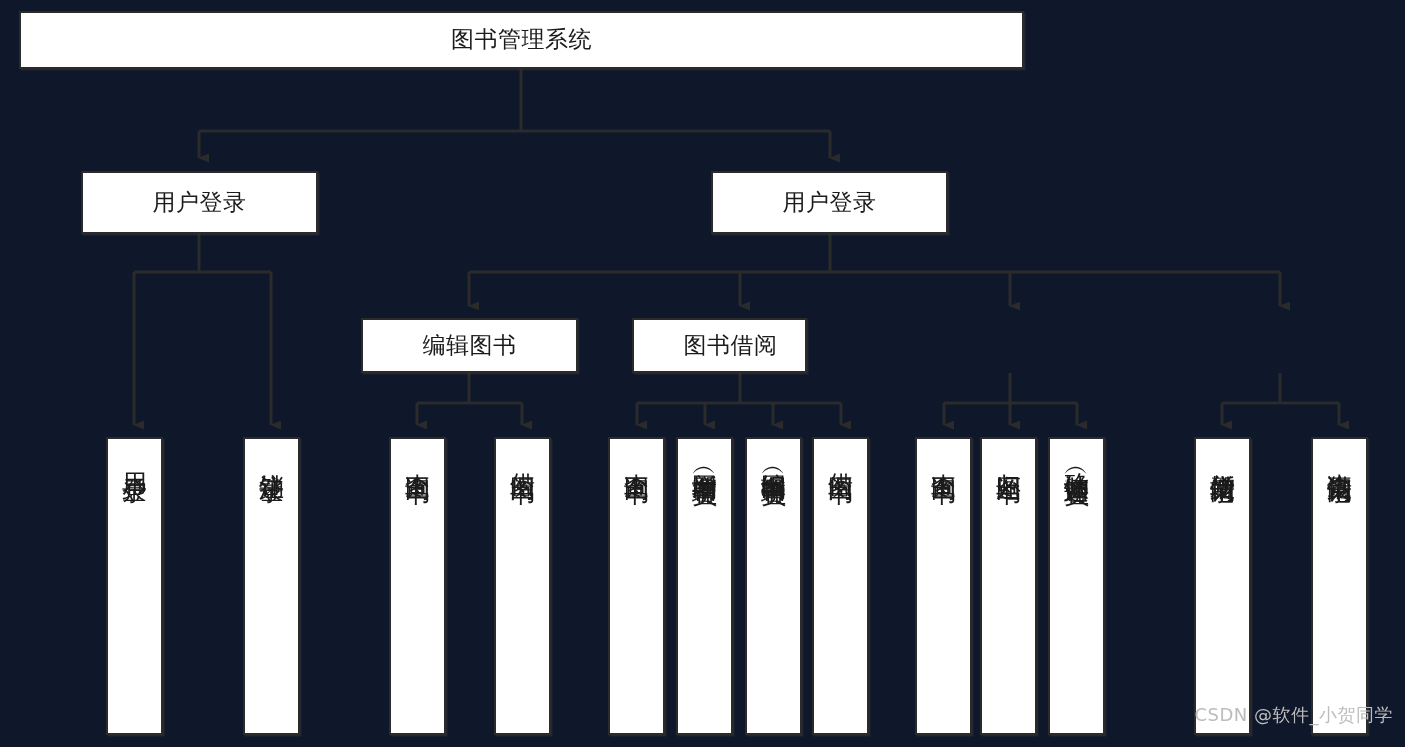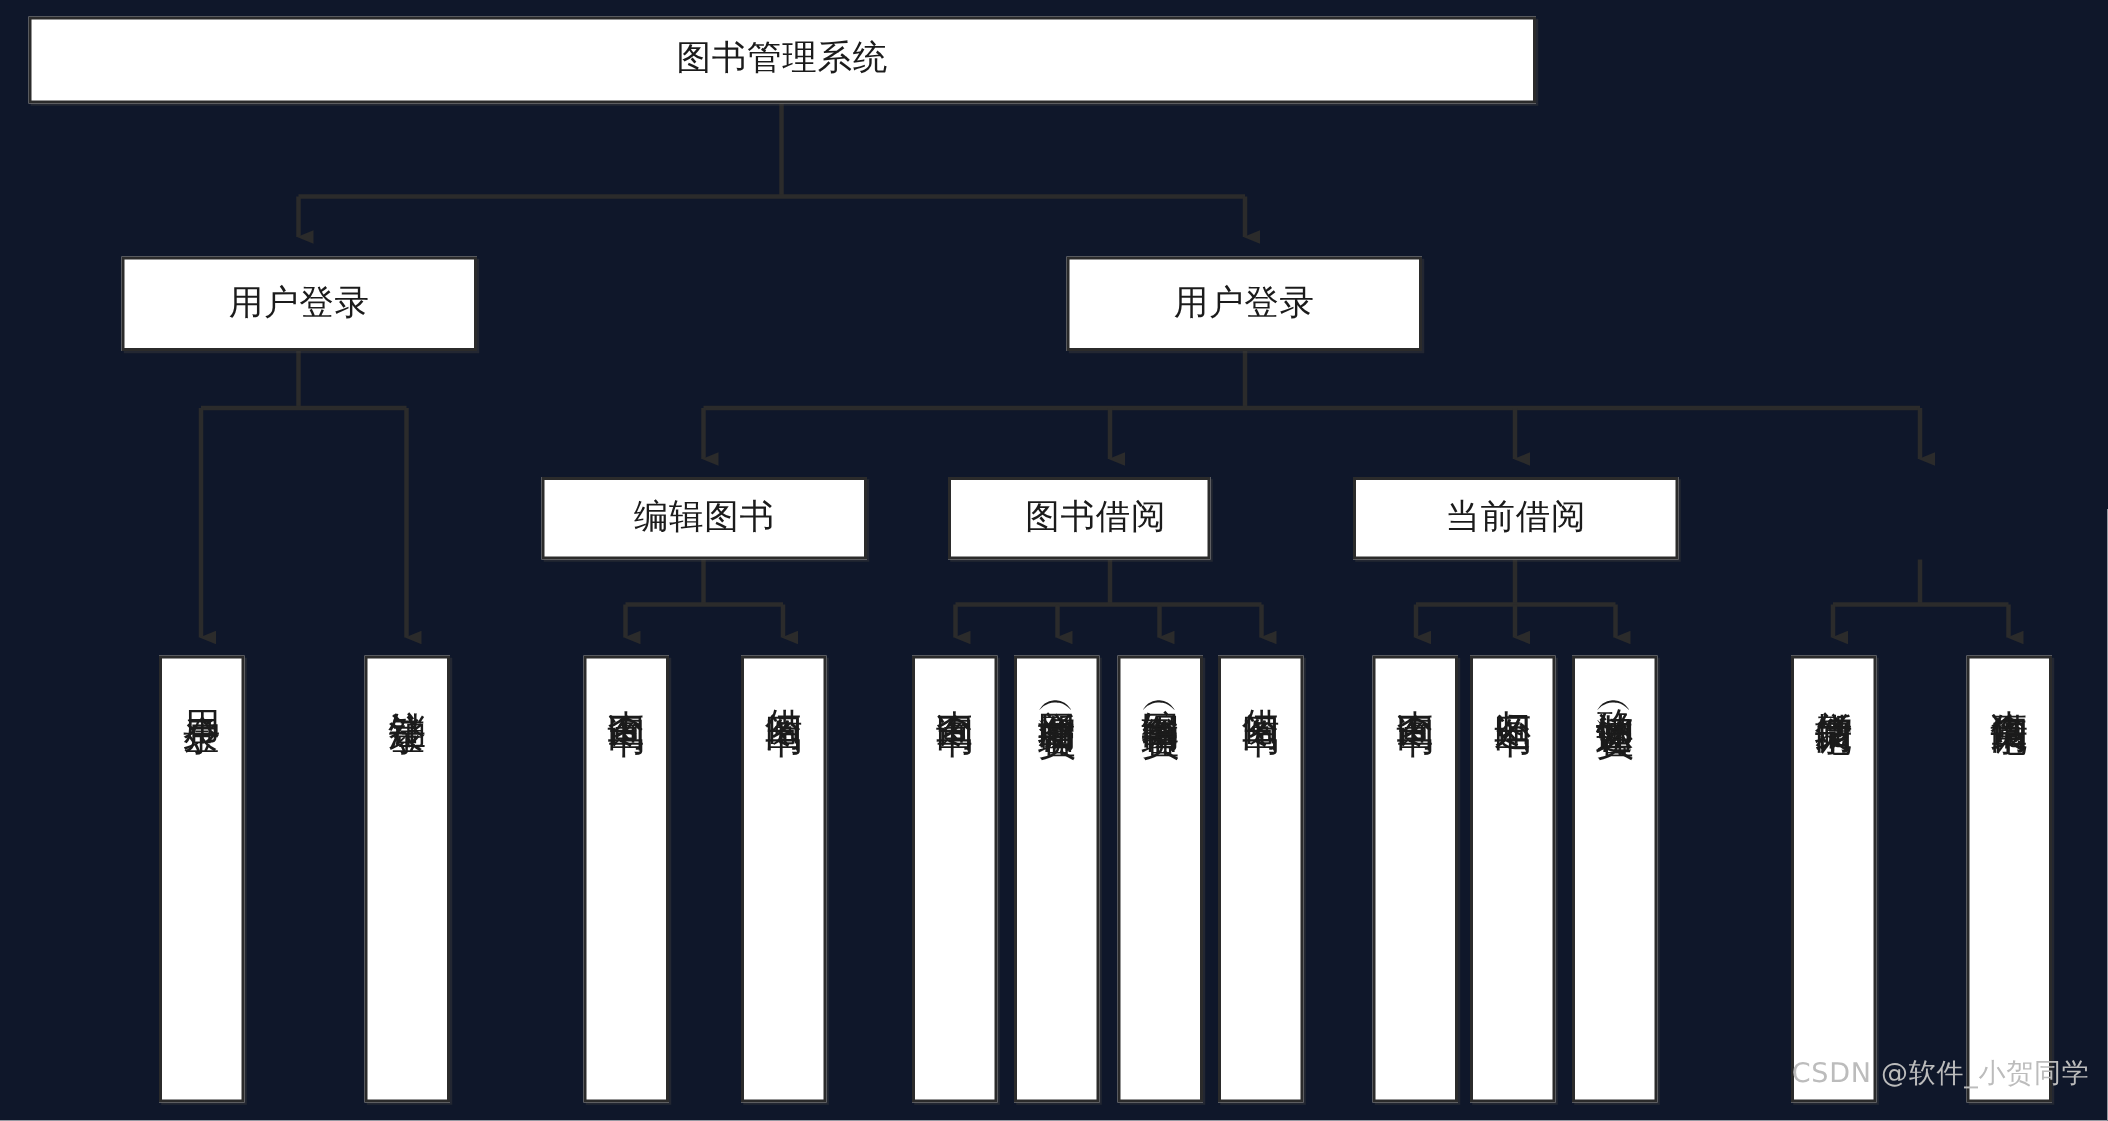--- a/index.html
+++ b/index.html
@@ -137,23 +137,20 @@
   </div>
 
   <div class="node horiz" style="left:361px; top:318px; width:217px; height:55px;">
     <span class="label">编辑图书</span>
   </div>
 
   <div class="node horiz" style="left:632px; top:318px; width:175px; height:55px;padding-left:22px;">
     <span class="label">图书借阅</span>
   </div>
 
-  <div class="node horiz" style="left:902px; top:318px; width:217px; height:55px;">
-    <span class="label">当前借阅</span>
-  </div>
 
 
   <div class="node vert" style="left:106px; top:437px; width:57px; height:298px;">
     <span class="label">用户登录</span>
   </div>
 
   <div class="node vert" style="left:243px; top:437px; width:57px; height:298px;">
     <span class="label">注销登录</span>
   </div>
 

